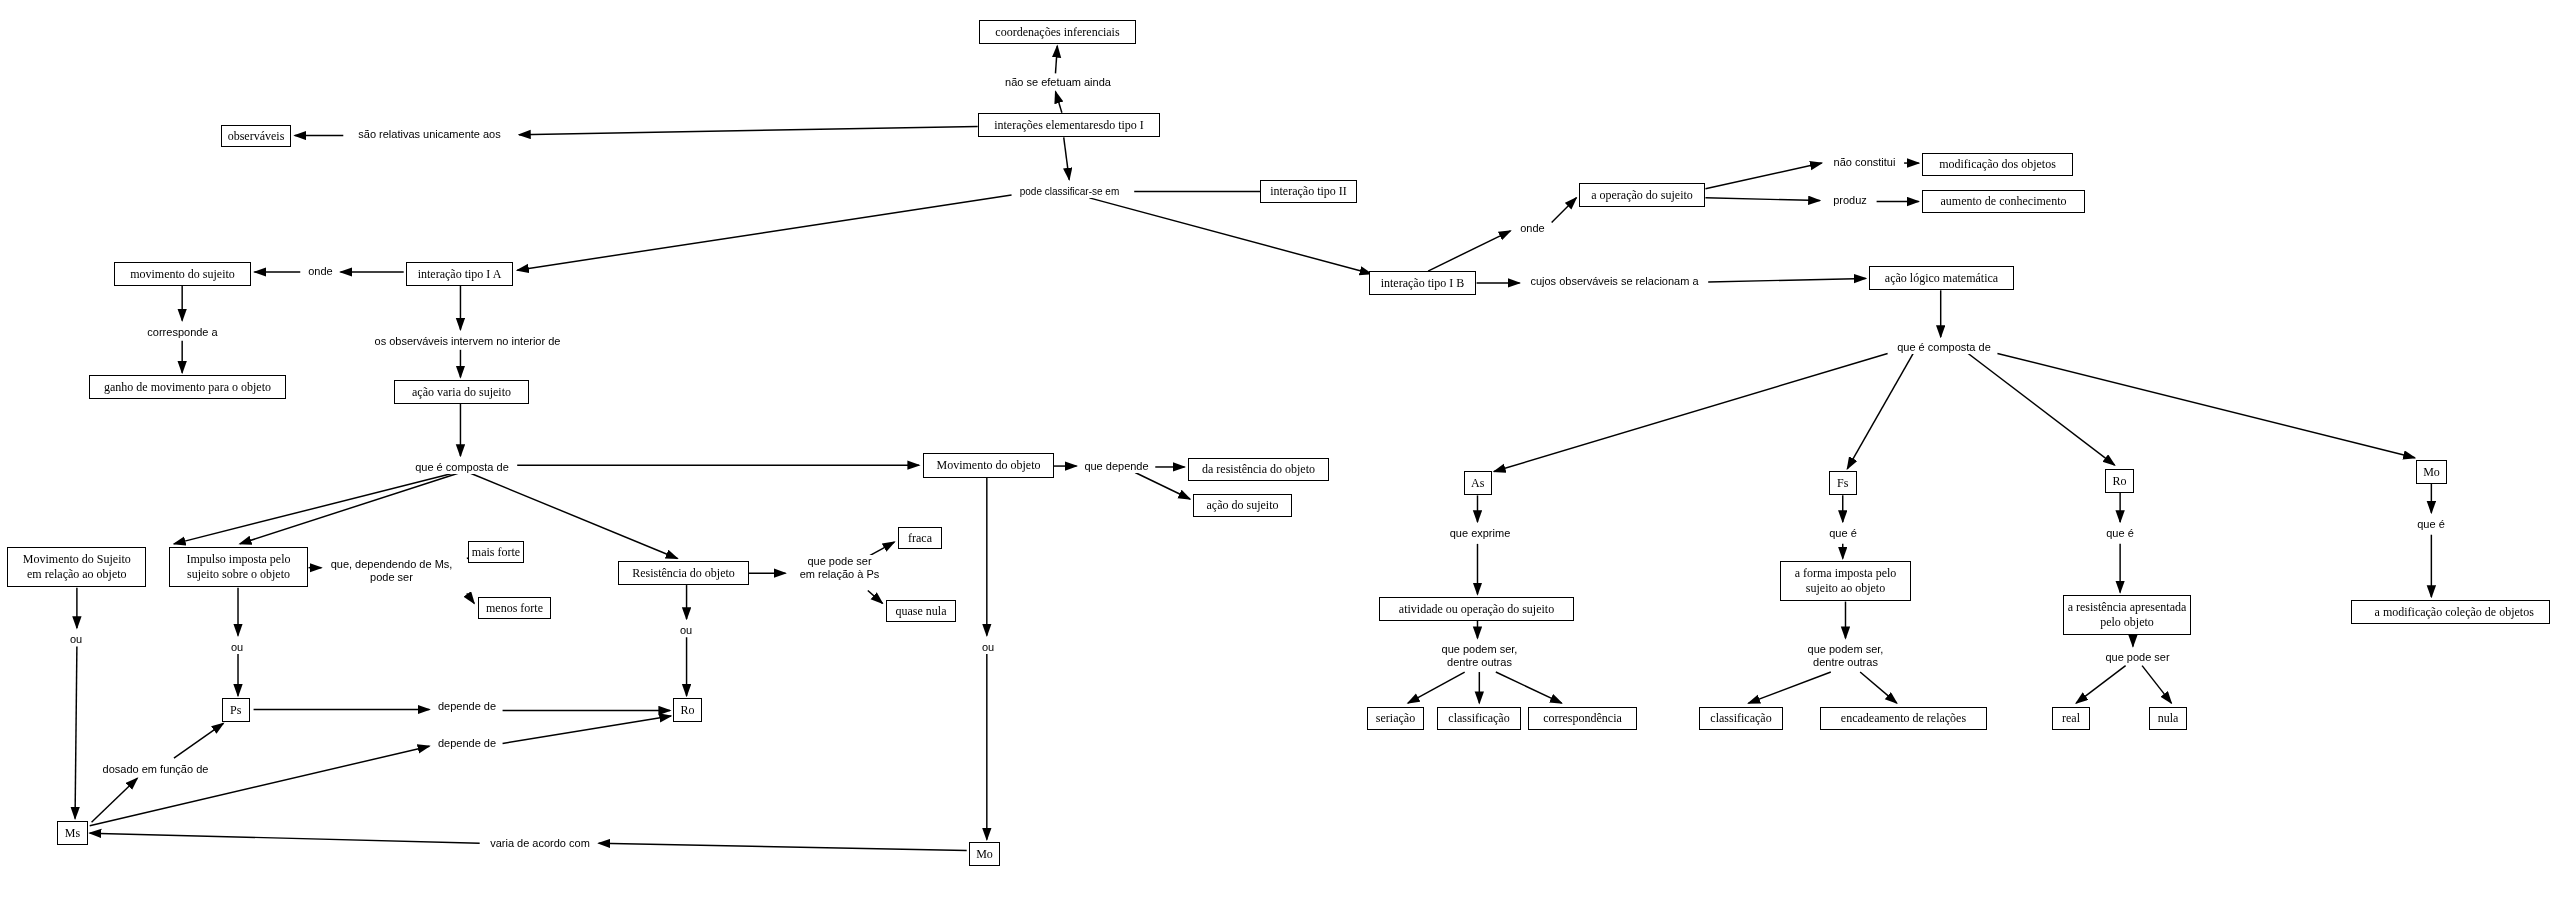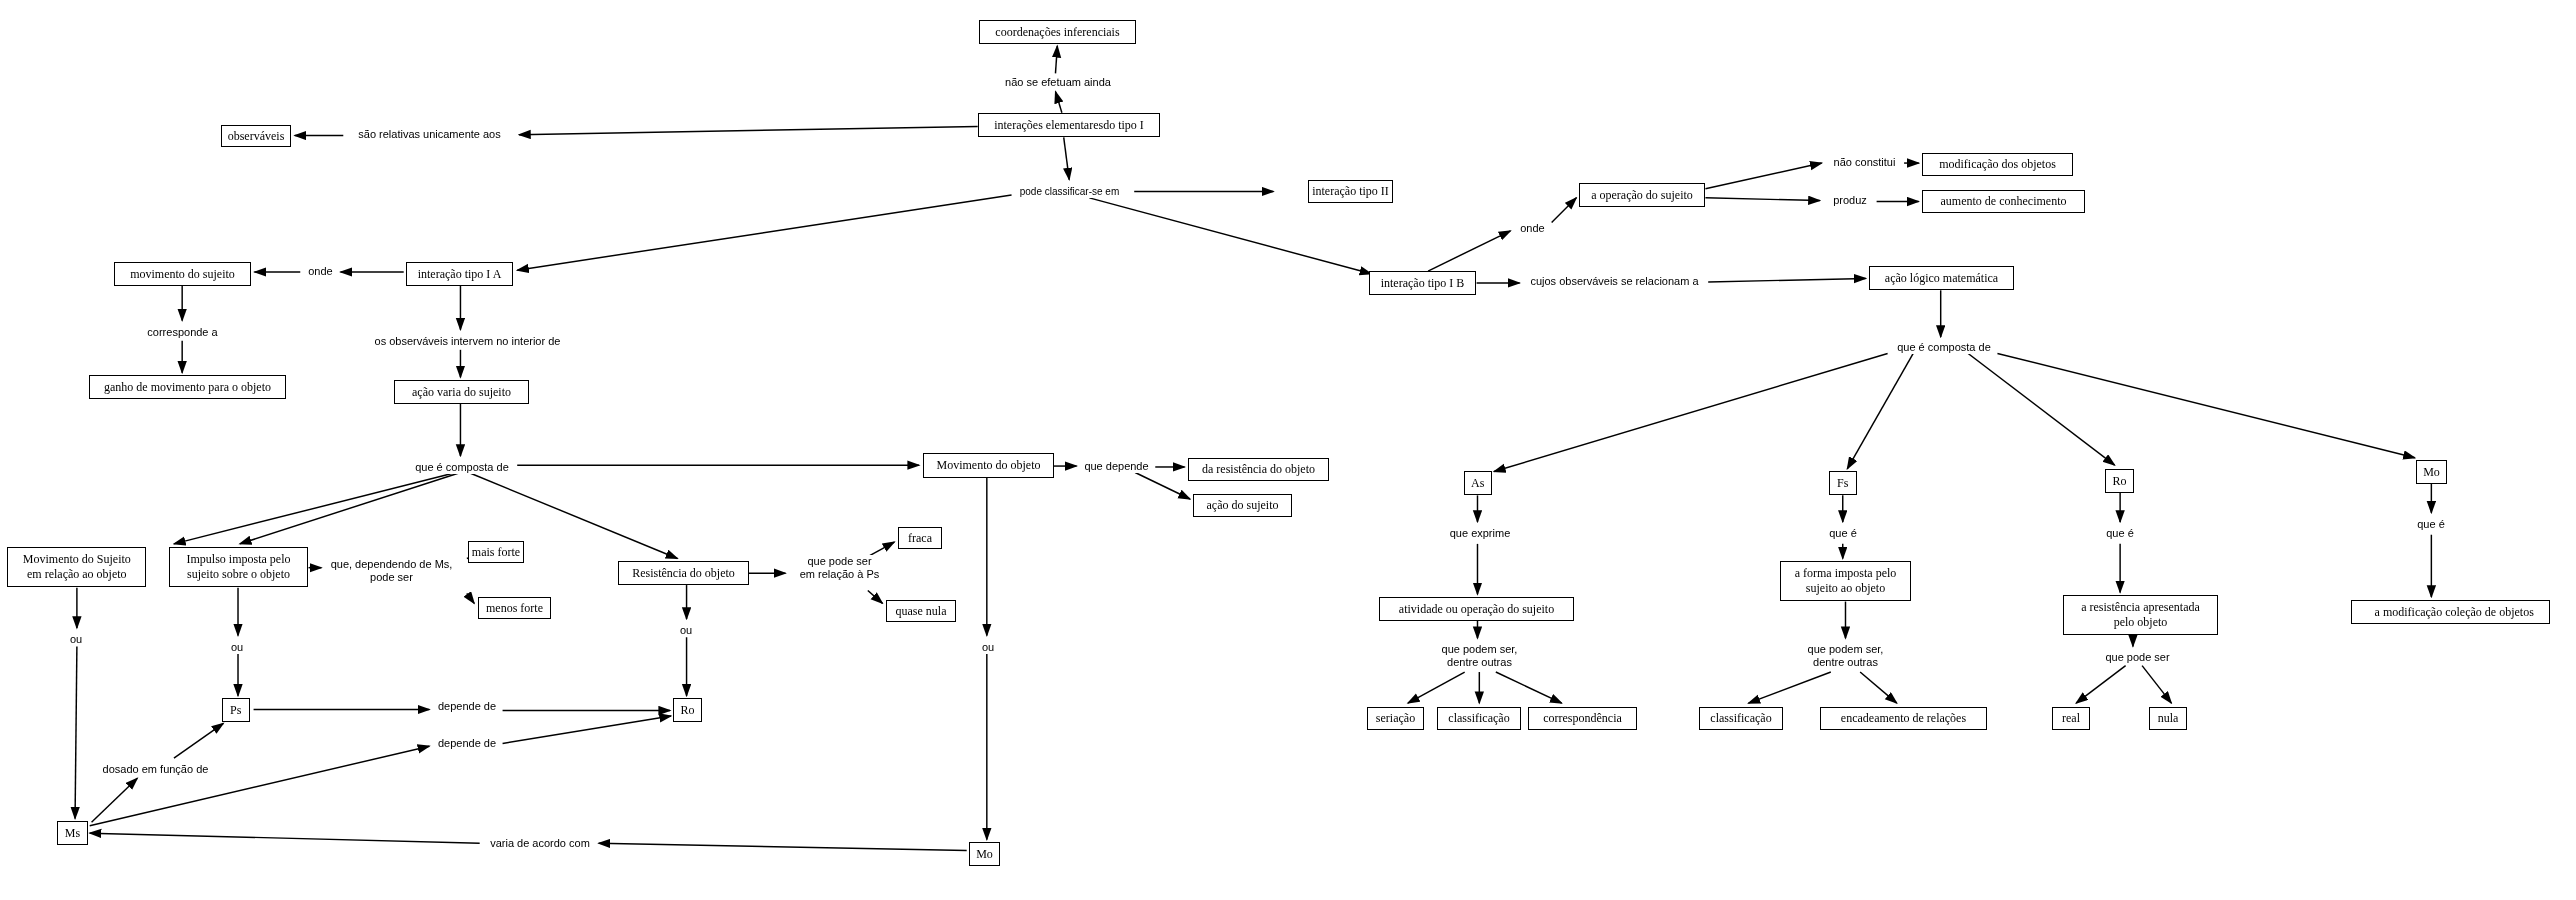--- a/index.html
+++ b/index.html
@@ -119,21 +119,21 @@
         <polyline points="2322,727 2268,768" fill="none" stroke="#000000" stroke-width="1.6" marker-end="url(#arrowhead)"></polyline>
         <polyline points="2340,727 2372,768" fill="none" stroke="#000000" stroke-width="1.6" marker-end="url(#arrowhead)"></polyline>
         <polyline points="2656,528 2656,560" fill="none" stroke="#000000" stroke-width="1.6" marker-end="url(#arrowhead)"></polyline>
         <polyline points="2656,584 2656,652" fill="none" stroke="#000000" stroke-width="1.6" marker-end="url(#arrowhead)"></polyline>
       </g>
   </svg>
   <div id="node-layer">
       <div class="node" style="left: 979px; top: 20px; width: 157px; height: 24px; font-size: 12px;">coordenações inferenciais</div>
       <div class="node" style="left: 221px; top: 125px; width: 70px; height: 22px; font-size: 12px;">observáveis</div>
       <div class="node" style="left: 978px; top: 113px; width: 182px; height: 24px; font-size: 12px;">interações elementaresdo tipo I</div>
-      <div class="node" style="left: 1308px; top: 180px; width: 85px; height: 23px; font-size: 12px;">interação tipo II</div>
+      <div class="node" style="left: 1260px; top: 180px; width: 97px; height: 23px; font-size: 12px;">interação tipo II</div>
       <div class="node" style="left: 1579px; top: 183px; width: 126px; height: 24px; font-size: 12px;">a operação do sujeito</div>
       <div class="node" style="left: 1922px; top: 153px; width: 151px; height: 23px; font-size: 12px;">modificação dos objetos</div>
       <div class="node" style="left: 1922px; top: 190px; width: 163px; height: 23px; font-size: 12px;">aumento de conhecimento</div>
       <div class="node" style="left: 406px; top: 262px; width: 107px; height: 24px; font-size: 12px;">interação tipo I A</div>
       <div class="node" style="left: 114px; top: 262px; width: 137px; height: 24px; font-size: 12px;">movimento do sujeito</div>
       <div class="node" style="left: 1369px; top: 271px; width: 107px; height: 24px; font-size: 12px;">interação tipo I B</div>
       <div class="node" style="left: 1869px; top: 266px; width: 145px; height: 24px; font-size: 12px;">ação lógico matemática</div>
       <div class="node" style="left: 89px; top: 375px; width: 197px; height: 24px; font-size: 12px;">ganho de movimento para o objeto</div>
       <div class="node" style="left: 394px; top: 380px; width: 135px; height: 24px; font-size: 12px;">ação varia do sujeito</div>
       <div class="node" style="left: 923px; top: 453px; width: 131px; height: 25px; font-size: 12px;">Movimento do objeto</div>
@@ -148,21 +148,21 @@
       <div class="node" style="left: 169px; top: 547px; width: 139px; height: 40px; font-size: 12px;">Impulso imposta pelo
 sujeito sobre o objeto</div>
       <div class="node" style="left: 468px; top: 541px; width: 56px; height: 22px; font-size: 12px; font-family: Liberation Serif, serif;">mais forte</div>
       <div class="node" style="left: 478px; top: 597px; width: 73px; height: 22px; font-size: 12px;">menos forte</div>
       <div class="node" style="left: 618px; top: 561px; width: 131px; height: 24px; font-size: 12px;">Resistência do objeto</div>
       <div class="node" style="left: 898px; top: 527px; width: 44px; height: 22px; font-size: 12px;">fraca</div>
       <div class="node" style="left: 886px; top: 600px; width: 70px; height: 22px; font-size: 12px;">quase nula</div>
       <div class="node" style="left: 1379px; top: 597px; width: 195px; height: 24px; font-size: 12px;">atividade ou operação do sujeito</div>
       <div class="node" style="left: 1780px; top: 561px; width: 131px; height: 40px; font-size: 12px;">a forma imposta pelo
 sujeito ao objeto</div>
-      <div class="node" style="left: 2063px; top: 595px; width: 155px; height: 40px; font-size: 12px;">a resistência apresentada
+      <div class="node" style="left: 2063px; top: 595px; width: 128px; height: 40px; font-size: 12px;">a resistência apresentada
 pelo objeto</div>
       <div class="node" style="left: 2351px; top: 600px; width: 199px; height: 24px; font-size: 12px; padding-left: 12px;">a modificação coleção de objetos</div>
       <div class="node" style="left: 222px; top: 698px; width: 27.5px; height: 24px; font-size: 12px;">Ps</div>
       <div class="node" style="left: 673px; top: 698px; width: 29px; height: 24px; font-size: 12px;">Ro</div>
       <div class="node" style="left: 1367px; top: 707px; width: 57px; height: 23px; font-size: 12px;">seriação</div>
       <div class="node" style="left: 1437px; top: 707px; width: 84px; height: 23px; font-size: 12px;">classificação</div>
       <div class="node" style="left: 1528px; top: 707px; width: 109px; height: 23px; font-size: 12px;">correspondência</div>
       <div class="node" style="left: 1699px; top: 707px; width: 84px; height: 23px; font-size: 12px;">classificação</div>
       <div class="node" style="left: 1820px; top: 707px; width: 167px; height: 23px; font-size: 12px;">encadeamento de relações</div>
       <div class="node" style="left: 2052px; top: 707px; width: 38px; height: 23px; font-size: 12px;">real</div>

